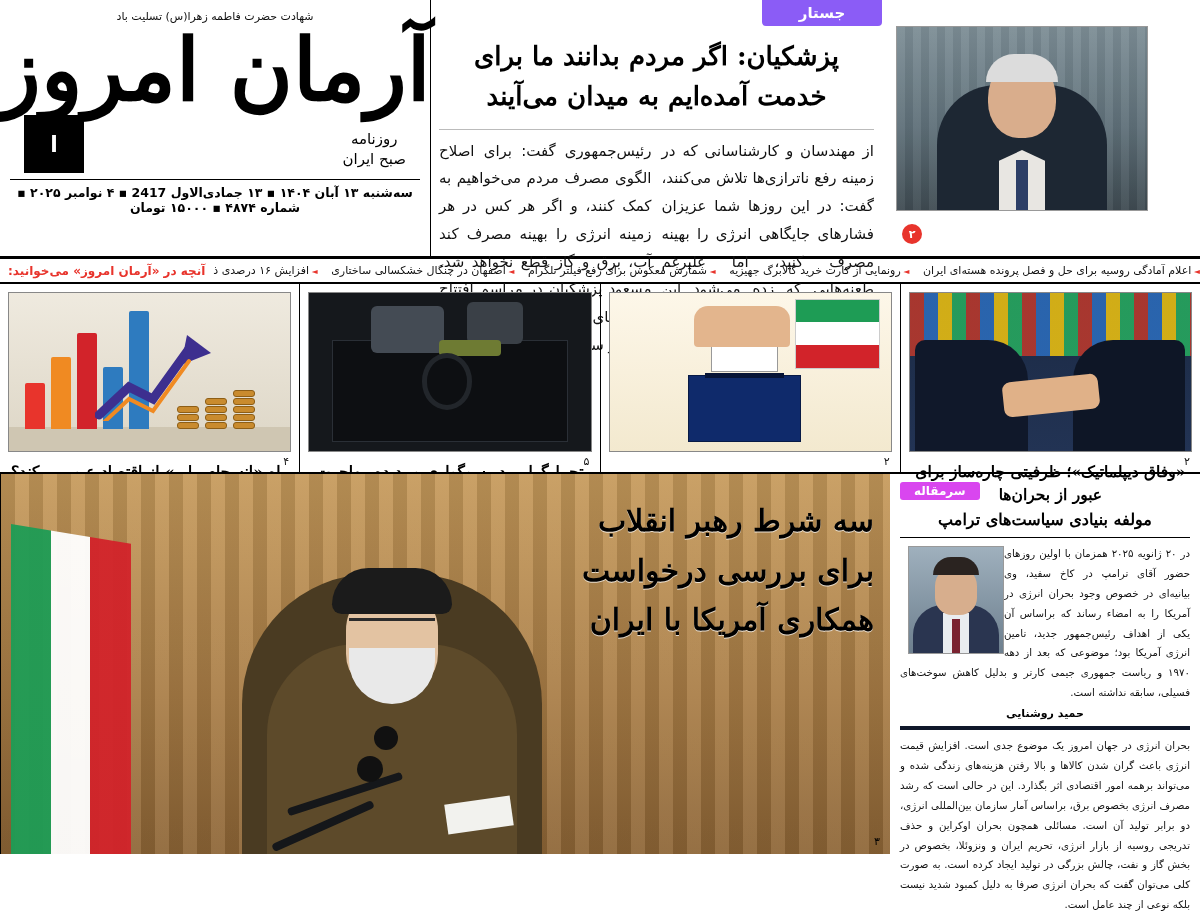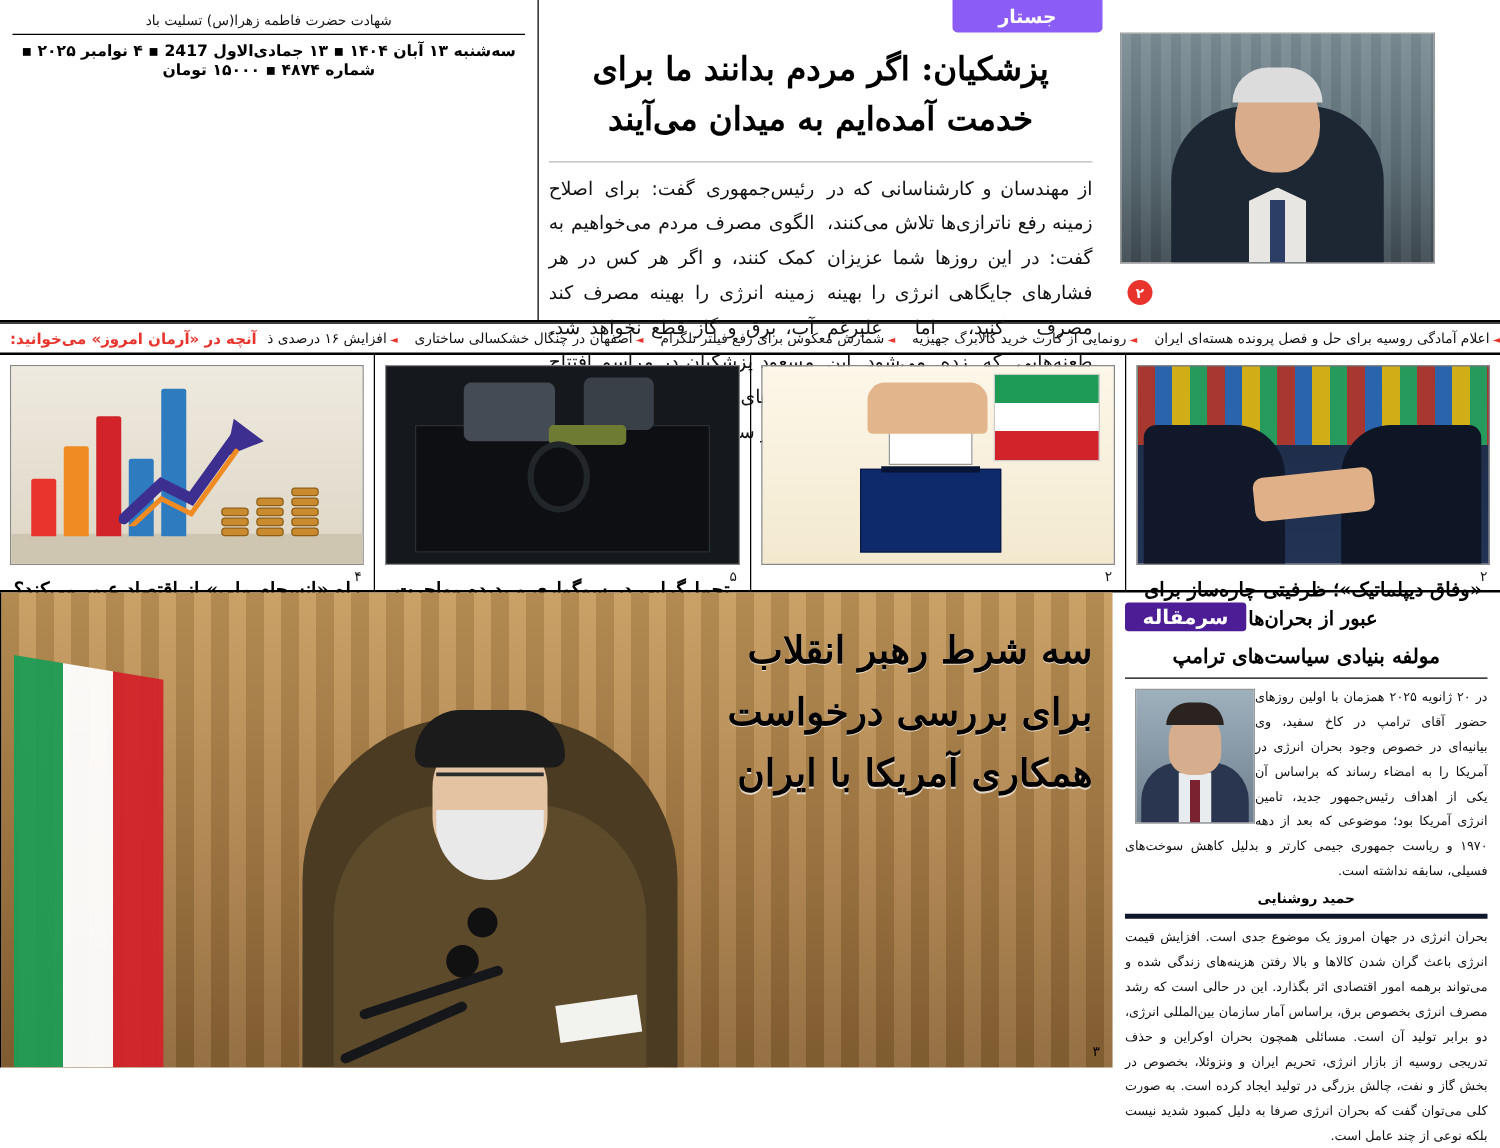--- a/index.html
+++ b/index.html
@@ -206,21 +206,21 @@
     position: absolute; top: 22px; right: 16px; width: 330px;
     direction: rtl; text-align: right;
     font-family: "DejaVu Serif", "Liberation Serif", serif;
     font-size: 30px; font-weight: bold; line-height: 1.65; color: #000;
     text-shadow: 0 1px 0 rgba(255,255,255,.7);
   }
   .photo-page { position:absolute; bottom:6px; right:10px; font-size:11px; color:#000; }
 
   .editorial { width: 310px; padding: 8px 10px 6px 10px; position: relative; }
   .ed-tab {
-    background:#4c1d95; color:#fff; font-size:16px; font-weight:bold;
+    background:#d946ef; color:#fff; font-size:12px; font-weight:bold;
     display:inline-block; padding:2px 14px; border-radius:3px; float:left;
     margin-bottom:4px;
   }
   .ed-title {
     clear: both; direction: rtl; text-align: center; font-weight: bold;
     font-family: "DejaVu Serif", "Liberation Serif", serif;
     font-size: 16px; padding: 6px 0 8px 0; border-bottom: 1px solid #000; color:#000;
   }
   .ed-body { direction: rtl; margin-top: 6px; font-size: 10.2px; line-height: 1.95; text-align: justify; color:#111; }
   .ed-photo {
@@ -238,20 +238,28 @@
 </style>
 </head>
 <body>
 
 <div class="page">
 
   <div class="masthead">
 
     <div class="logo-block">
       <div class="mourn-line">شهادت حضرت فاطمه زهرا(س) تسلیت باد</div>
+      <div class="logo-wrap">
+        <div class="logo-text">آرمان امروز</div>
+        <div class="logo-sub">
+          <div>روزنامه</div>
+          <div>صبح ایران</div>
+        </div>
+        <div class="logo-badge">ا</div>
+      </div>
       <div class="issue-bar">سه‌شنبه ۱۳ آبان ۱۴۰۴ ▪ ۱۳ جمادی‌الاول 2417 ▪ ۴ نوامبر ۲۰۲۵ ▪ شماره ۴۸۷۴ ▪ ۱۵۰۰۰ تومان</div>
     </div>
 
     <div class="lead-block">
       <div class="jostar-tab">جستار</div>
 
       <div class="lead-text">
         <div class="lead-headline">پزشکیان: اگر مردم بدانند ما برای خدمت آمده‌ایم به میدان می‌آیند</div>
         <div class="lead-body">
           <div class="lead-col">رئیس‌جمهوری گفت: برای اصلاح الگوی مصرف مردم می‌خواهیم به کمک کنند، و اگر هر کس در هر زمینه انرژی را بهینه مصرف کند آب، برق و گاز قطع نخواهد شد. مسعود پزشکیان در مراسم افتتاح پروژه‌های صنعت آب و برق وزارت نیرو در سخنانی با قدردانی</div>

